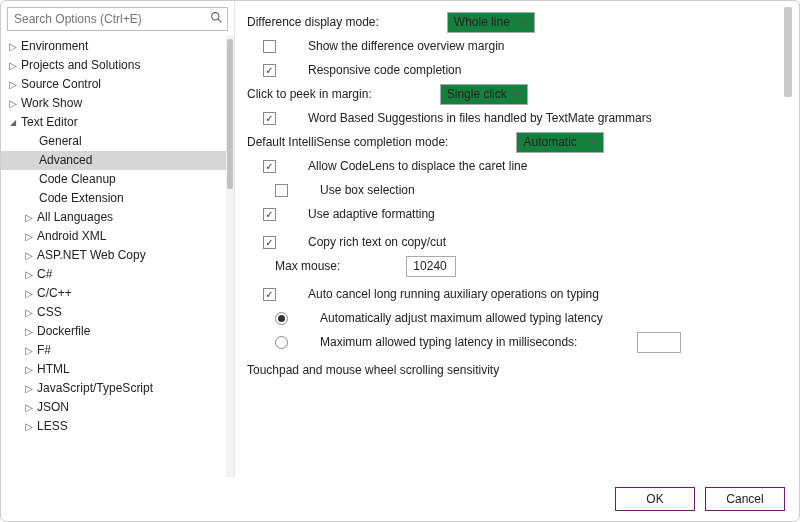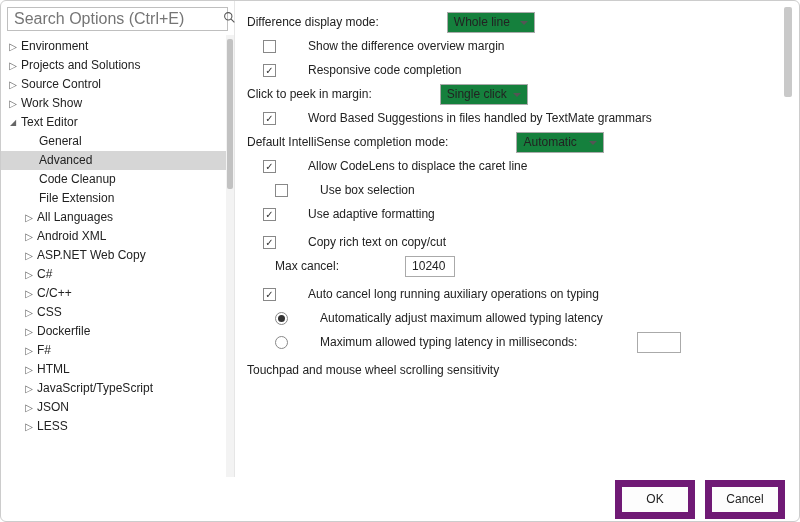--- a/index.html
+++ b/index.html
@@ -4,21 +4,21 @@
 <style>
   * { box-sizing: border-box; font-family: "Segoe UI", Tahoma, sans-serif; font-size: 12px; }
   body { margin: 0; background: #fff; color: #222; }
   .window { width: 800px; height: 522px; border: 1px solid #ccc; border-radius: 6px; display: flex; flex-direction: column; background: #fff; overflow: hidden; }
   .titlebar { height: 30px; display: flex; align-items: center; padding: 0 8px; border-bottom: 1px solid #e6e6e6; }
   .titlebar .title { flex: 1; font-size: 12px; color: #333; }
   .titlebar .tbtn { width: 36px; height: 30px; display: flex; align-items: center; justify-content: center; color: #444; cursor: pointer; }
   .body { flex: 1; display: flex; overflow: hidden; }
   .left { width: 234px; display: flex; flex-direction: column; border-right: 1px solid #e6e6e6; }
   .searchbox { margin: 6px 6px 4px 6px; height: 24px; border: 1px solid #bfbfbf; display: flex; align-items: center; padding: 0 4px; }
-  .searchbox input { flex: 1; border: none; outline: none; font-size: 16px; color: #666; background: transparent; }
+  .searchbox input { flex: 1; border: none; outline: none; font-size: 12px; color: #666; background: transparent; }
   .searchbox .sicon { color: #555; }
   .tree-wrap { flex: 1; position: relative; overflow: hidden; }
   .tree { position: absolute; inset: 0 8px 0 0; overflow: hidden; padding: 2px 0; }
   .tree-scroll { position: absolute; top: 0; right: 0; bottom: 0; width: 8px; background: #f3f3f3; }
   .tree-scroll .thumb { position: absolute; left: 1px; right: 1px; top: 4px; height: 150px; background: #c2c2c2; border-radius: 2px; }
   .node { height: 19px; line-height: 19px; display: flex; align-items: center; padding-left: 6px; cursor: default; white-space: nowrap; }
   .node .caret { width: 12px; color: #666; font-size: 10px; text-align: center; }
   .node .lbl { padding-left: 2px; }
   .node.depth1 { padding-left: 22px; }
   .node.depth1 .caret { width: 12px; }
@@ -35,21 +35,21 @@
   .chk.checked::after { content: "✓"; }
   .radio { width: 13px; height: 13px; border: 1px solid #888; border-radius: 50%; margin-right: 6px; display: inline-flex; align-items: center; justify-content: center; }
   .radio.checked::after { content: ""; width: 7px; height: 7px; background: #333; border-radius: 50%; display: block; }
   .combo { height: 21px; border: 1px solid #aaa; background: #15803d; display: inline-flex; align-items: center; padding: 0 18px 0 6px; position: relative; min-width: 88px; }
   .combo::after { content: ""; position: absolute; right: 6px; top: 8px; border: 4px solid transparent; border-top-color: #555; }
   .txt { height: 21px; border: 1px solid #aaa; padding: 0 6px; display: inline-flex; align-items: center; min-width: 50px; }
   .indent1 { padding-left: 16px; }
   .indent2 { padding-left: 28px; }
   .highlight { position: absolute; border: 2px solid #e11; pointer-events: none; }
   .footer { height: 44px; display: flex; align-items: center; justify-content: flex-end; padding: 0 14px; gap: 10px; }
-  .btn { min-width: 80px; height: 39px; border: 7px solid #701a75; background: #fdfdfd; display: inline-flex; align-items: center; justify-content: center; cursor: pointer; }
+  .btn { min-width: 80px; height: 24px; border: 1px solid #701a75; background: #fdfdfd; display: inline-flex; align-items: center; justify-content: center; cursor: pointer; }
   .section-label { color: #222; }
 </style>
 </head>
 <body>
 
 <div class="window">
 
 
   <div class="body">
 
@@ -88,21 +88,21 @@
             <div class="node depth1 nocaret">
               <span class="lbl">General</span>
             </div>
             <div class="node depth1 nocaret sel">
               <span class="lbl">Advanced</span>
             </div>
             <div class="node depth1 nocaret">
               <span class="lbl">Code Cleanup</span>
             </div>
             <div class="node depth1 nocaret">
-              <span class="lbl">File Extension</span>
+              <span class="lbl">Code Extension</span>
             </div>
             <div class="node depth1">
               <span class="caret">▷</span>
               <span class="lbl">All Languages</span>
             </div>
             <div class="node depth1">
               <span class="caret">▷</span>
               <span class="lbl">Android XML</span>
             </div>
             <div class="node depth1">
@@ -206,21 +206,21 @@
         <div class="row indent1">
           <span class="chk checked"></span>
           <span>Use adaptive formatting</span>
         </div>
 
         <div class="row indent1 mtop">
           <span class="chk checked"></span>
           <span>Copy rich text on copy/cut</span>
         </div>
         <div class="row indent2">
-          <label>Max cancel:</label>
+          <label>Max mouse:</label>
           <span style="width:8px"></span>
           <div class="txt">
               <span>10240</span>
             </div>
         </div>
 
         <div class="row indent1 mtop">
           <span class="chk checked"></span>
           <span>Auto cancel long running auxiliary operations on typing</span>
         </div>

